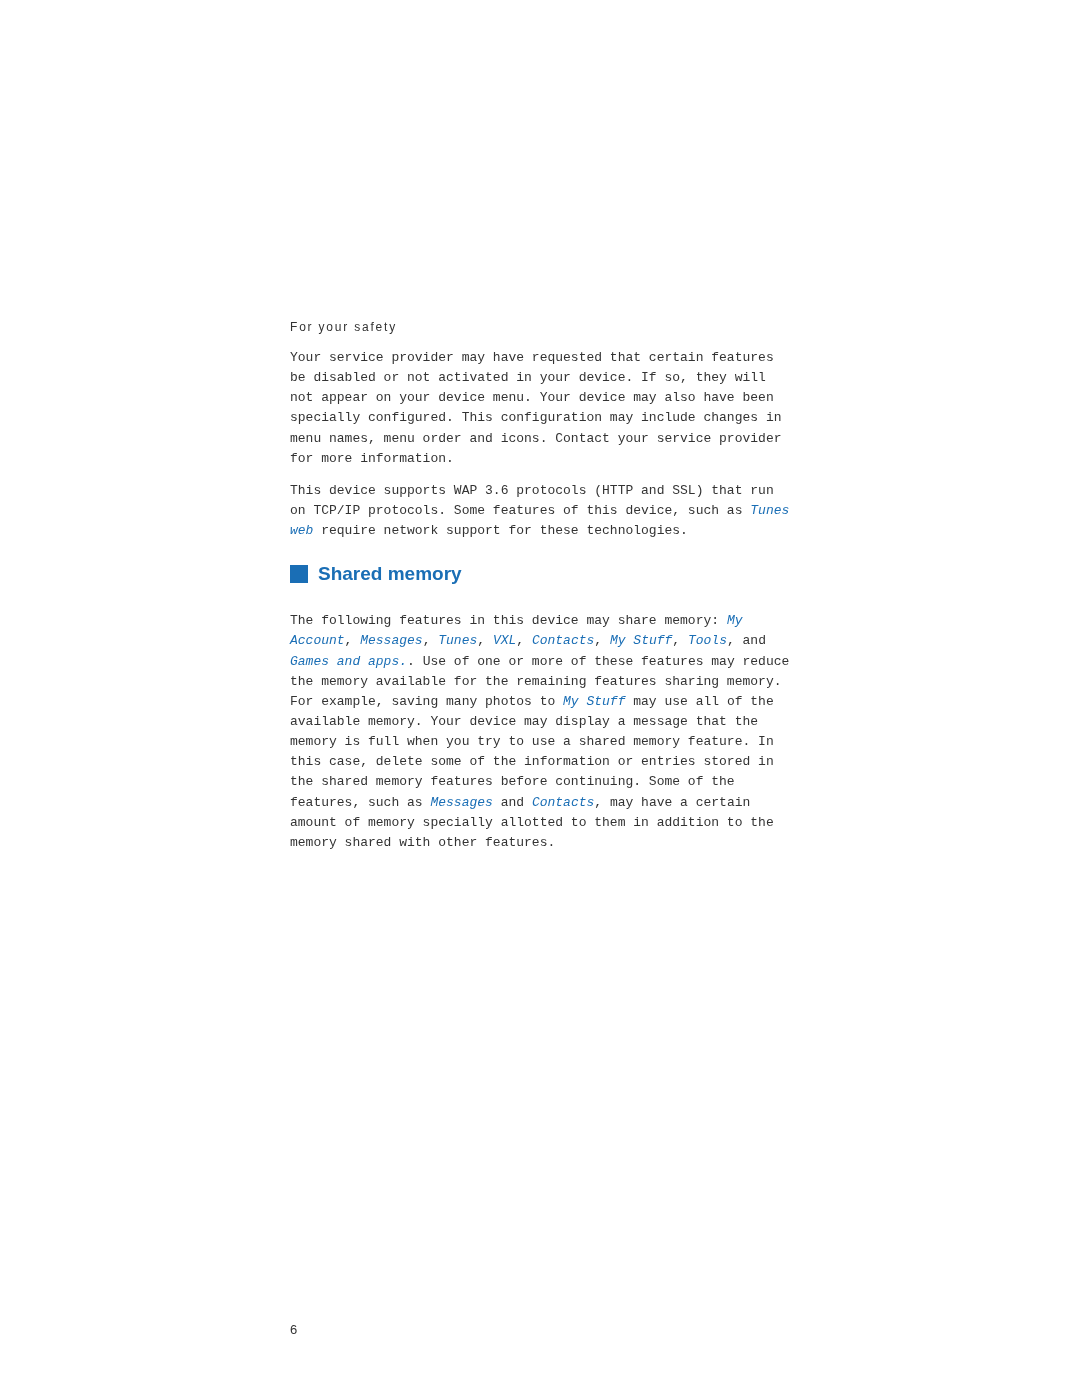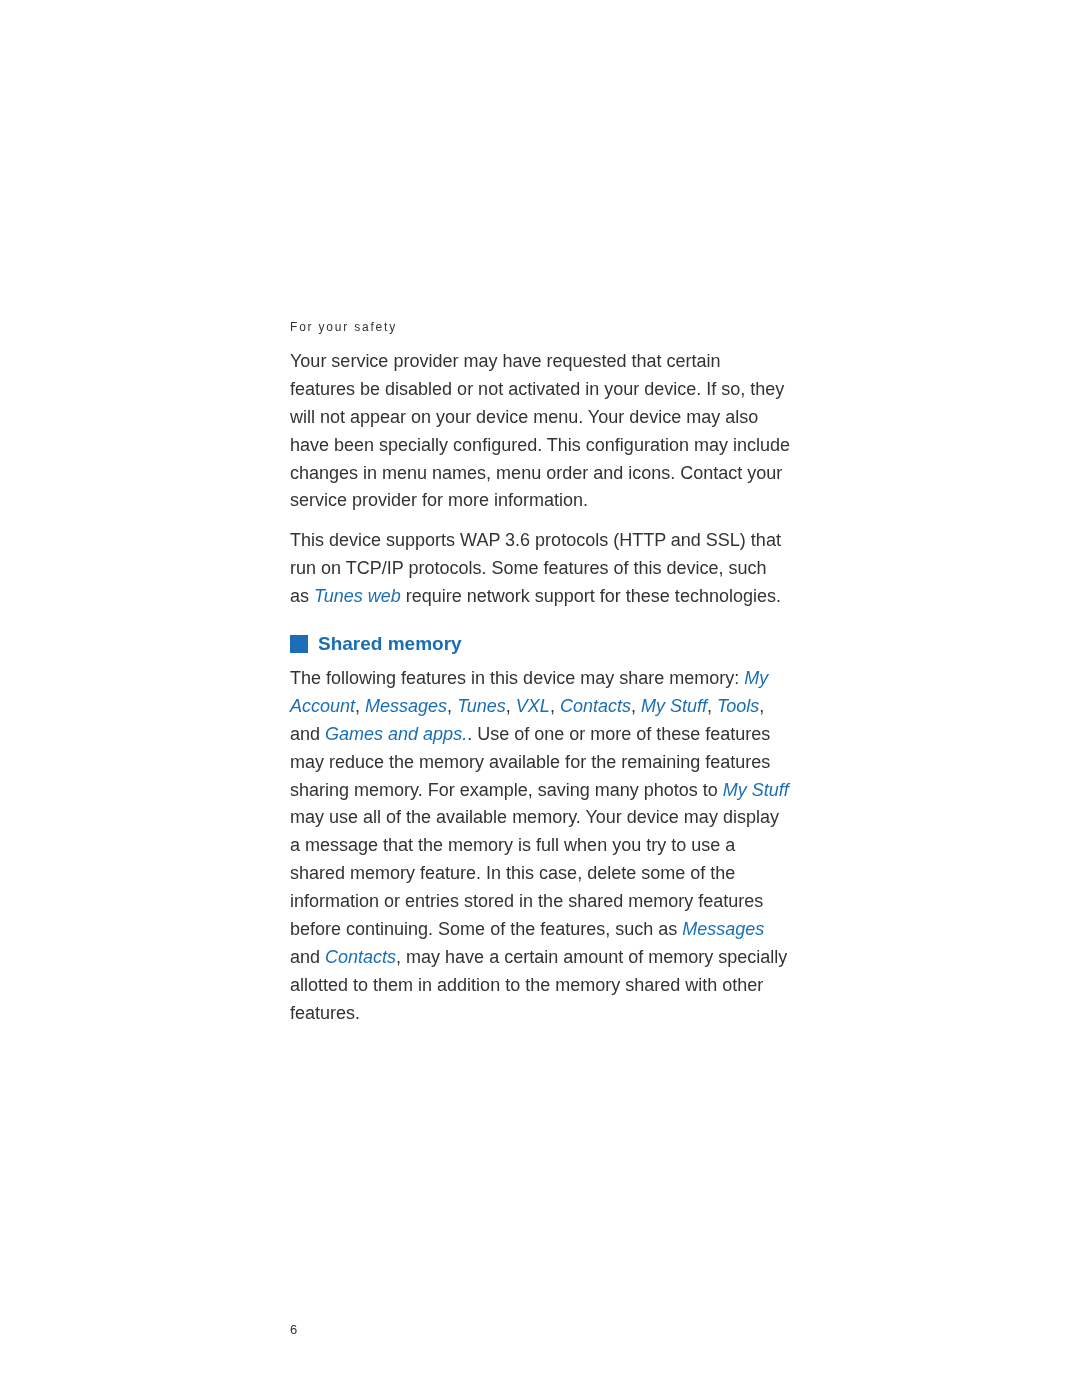--- a/index.html
+++ b/index.html
@@ -34,32 +34,32 @@
     .safety-label {
       font-size: 12px;
       letter-spacing: 0.15em;
       color: #333333;
       font-weight: normal;
       margin-bottom: 14px;
       font-family: Arial, Helvetica, sans-serif;
     }
 
     .body-text {
-      font-size: 18px;
+      font-size: 13px;
       line-height: 1.55;
       color: #333333;
       margin-bottom: 12px;
-      font-family: Liberation Sans, sans-serif;
+      font-family: Liberation Mono, monospace;
     }
 
     .section-heading {
       display: flex;
       align-items: center;
       margin-top: 22px;
-      margin-bottom: 10px;
+      margin-bottom: 26px;
     }
 
     .heading-icon {
       width: 18px;
       height: 18px;
       background-color: #1a6eb5;
       display: inline-block;
       margin-right: 10px;
       flex-shrink: 0;
     }

